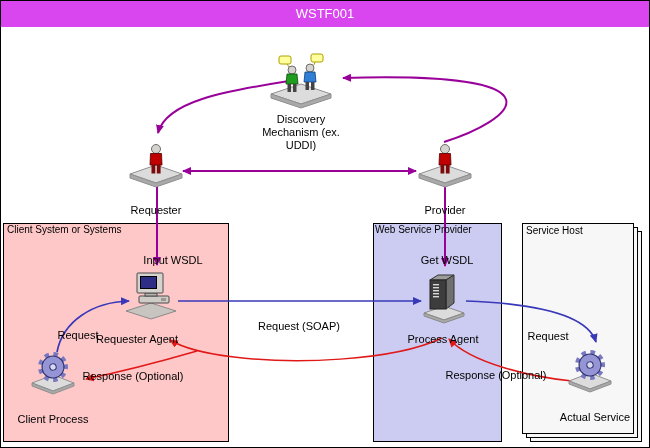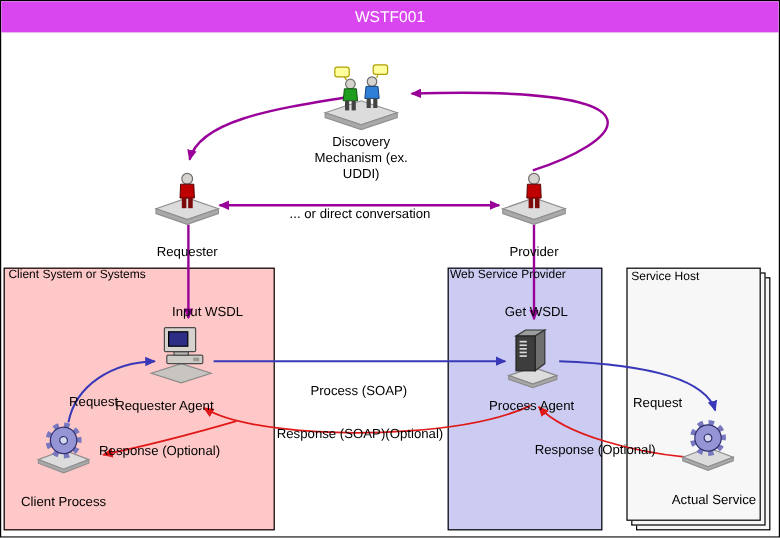--- a/index.html
+++ b/index.html
@@ -154,23 +154,21 @@
   <div class="lbl lbl-multiline" style="left:300px;top:95px">Discovery
 Mechanism (ex.
 UDDI)</div>
   <div class="lbl" style="left:155px;top:186px">Requester</div>
   <div class="lbl" style="left:444px;top:186px">Provider</div>
   <div class="lbl" style="left:136px;top:315px">Requester Agent</div>
   <div class="lbl" style="left:442px;top:315px">Process Agent</div>
   <div class="lbl" style="left:52px;top:395px">Client Process</div>
   <div class="lbl" style="left:594px;top:393px">Actual Service</div>
 
-  <div class="lbl" style="left:299px;top:155px">... or direct conversation</div>
   <div class="lbl" style="left:172px;top:236px">Input WSDL</div>
   <div class="lbl" style="left:446px;top:236px">Get WSDL</div>
-  <div class="lbl" style="left:298px;top:302px">Process (SOAP)</div>
-  <div class="lbl" style="left:299px;top:338px">Response (SOAP)(Optional)</div>
+  <div class="lbl" style="left:298px;top:302px">Request (SOAP)</div>
   <div class="lbl" style="left:77px;top:311px">Request</div>
   <div class="lbl" style="left:132px;top:352px">Response (Optional)</div>
   <div class="lbl" style="left:547px;top:312px">Request</div>
   <div class="lbl" style="left:495px;top:351px">Response (Optional)</div>
 
 </div>
 
 </body></html>

